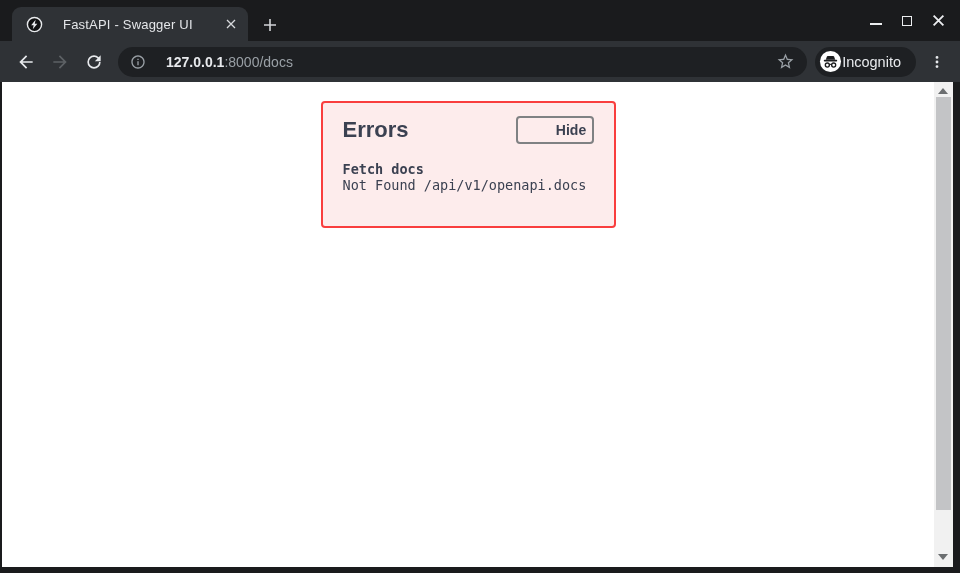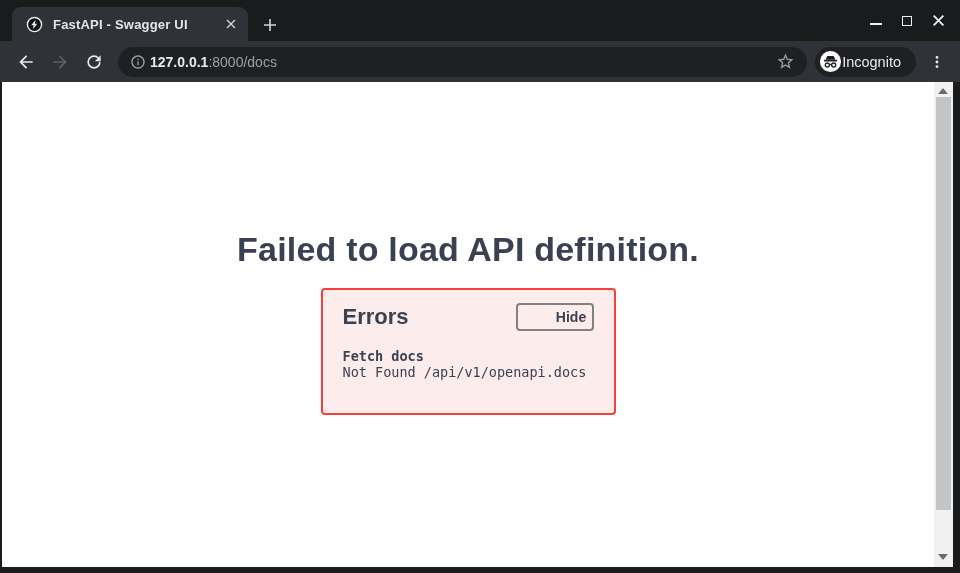--- a/index.html
+++ b/index.html
@@ -11,21 +11,21 @@
   }
 
   
   .tabstrip { position:absolute; top:0; left:0; right:0; height:41px; background:var(--frame,#1a1b1d); }
   .tab {
     position:absolute; left:12px; top:7px; width:236px; height:34px;
     background:var(--toolbar,#2f3236); border-radius:9px 9px 0 0;
     display:flex; align-items:center; padding:0 8px 0 14px;
   }
   .favicon svg { width:17px; height:17px; display:block; }
-  .tab-title { margin-left:10px; flex:1; font-size:13px; color:#e4e6e9; letter-spacing:.2px; white-space:nowrap; overflow:hidden;font-weight:bold; }
+  .tab-title { margin-left:20px; flex:1; font-size:13px; color:#e4e6e9; letter-spacing:.2px; white-space:nowrap; overflow:hidden; }
   .tab-close { width:18px; height:18px; border-radius:50%; display:flex; align-items:center; justify-content:center; cursor:pointer; }
   .newtab { position:absolute; left:256px; top:13px; width:28px; height:28px; border-radius:50%; display:flex; align-items:center; justify-content:center; cursor:pointer; }
   .win-controls { position:absolute; right:13px; top:0; height:41px; display:flex; align-items:center; gap:13px; }
   .win-btn { width:18px; height:18px; display:flex; align-items:center; justify-content:center; cursor:pointer; }
   .glyph-min { width:12px; height:2px; background:#eceef0; margin-top:6px; }
   .glyph-max { width:10px; height:10px; border:1.8px solid #eceef0; }
 
   
   .toolbar {
     position:absolute; top:41px; left:0; right:0; height:41px;
@@ -33,21 +33,21 @@
     display:flex; align-items:center; padding:0 8px 0 10px; gap:2px;
   }
   .nav-btn { width:32px; height:32px; border-radius:50%; display:flex; align-items:center; justify-content:center; cursor:pointer; flex:none; }
   .nav-btn svg { width:20px; height:20px; display:block; }
   .urlbar {
     flex:1; min-width:0; height:30px; margin:0 6px; padding:0 12px;
     background:var(--field,#1e2023); border-radius:15px;
     display:flex; align-items:center; cursor:text;
   }
   .urlbar .site-info svg { width:16px; height:16px; display:block; }
-  .url-text { margin-left:4px; font-size:14px; white-space:nowrap; }
+  .url-text { margin-left:20px; font-size:14px; white-space:nowrap; }
   .url-host { color:var(--text-light,#e8eaed); font-weight:bold; }
   .url-path { color:var(--text-dim,#9aa0a6); }
   .url-spacer { flex:1; }
   .bookmark svg { width:19px; height:19px; display:block; }
   .incognito {
     flex:none; height:30px; border-radius:15px; background:var(--field,#1e2023);
     display:flex; align-items:center; padding:0 15px 0 4px; margin-right:4px;
   }
   .incognito svg { width:23px; height:23px; display:block; }
   .incog-label { font-size:14.5px; color:var(--text-light,#e8eaed); }
@@ -170,21 +170,20 @@
 
   <div class="menu-btn">
     <svg viewBox="0 0 24 24">
         <path fill="#e8eaed" d="M12 7.8a1.9 1.9 0 1 0 0-3.8 1.9 1.9 0 0 0 0 3.8zm0 2.3a1.9 1.9 0 1 0 0 3.8 1.9 1.9 0 0 0 0-3.8zm0 6.1a1.9 1.9 0 1 0 0 3.8 1.9 1.9 0 0 0 0-3.8z"></path>
       </svg>
   </div>
 </div>
 
 <div class="page">
   <div class="page-inner">
-    <h1 class="heading">Failed to load API definition.</h1>
 
     <div class="errors-box">
       <div class="errors-head">
         <span class="errors-title">Errors</span>
         <button class="hide-btn">Hide</button>
       </div>
       <div class="error-item">
         <div class="error-name">Fetch docs</div>
         <div class="error-msg">Not Found /api/v1/openapi.docs</div>
       </div>

